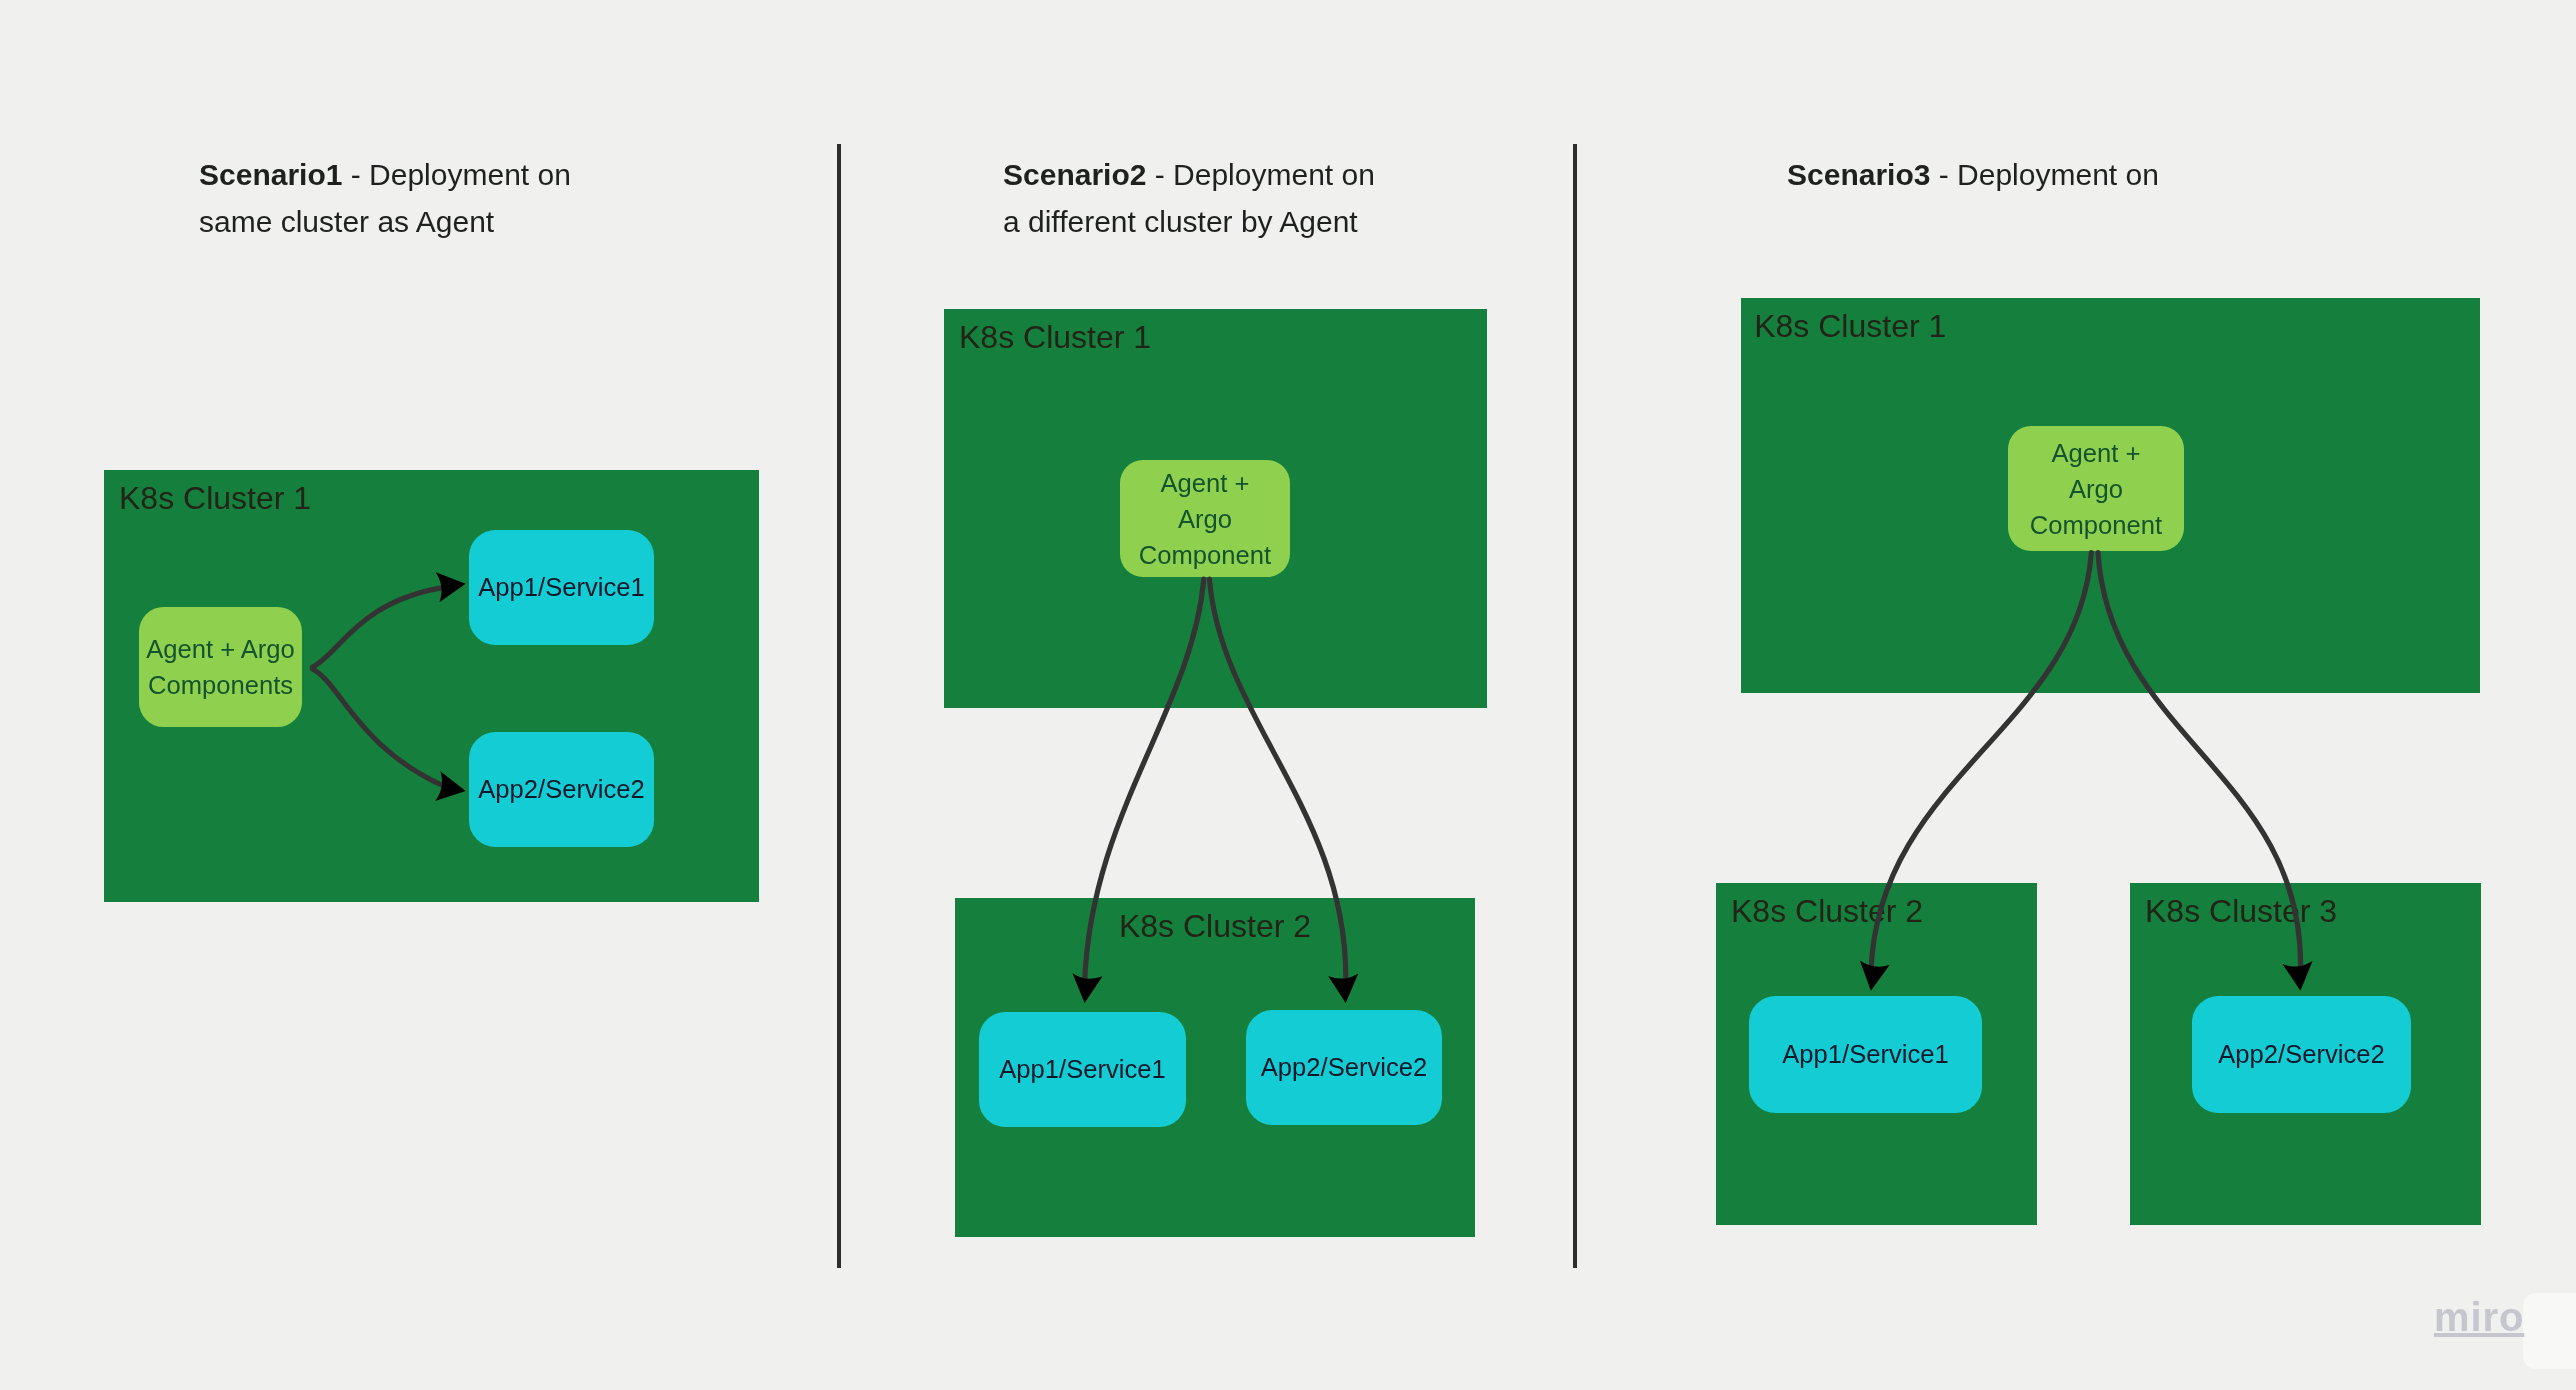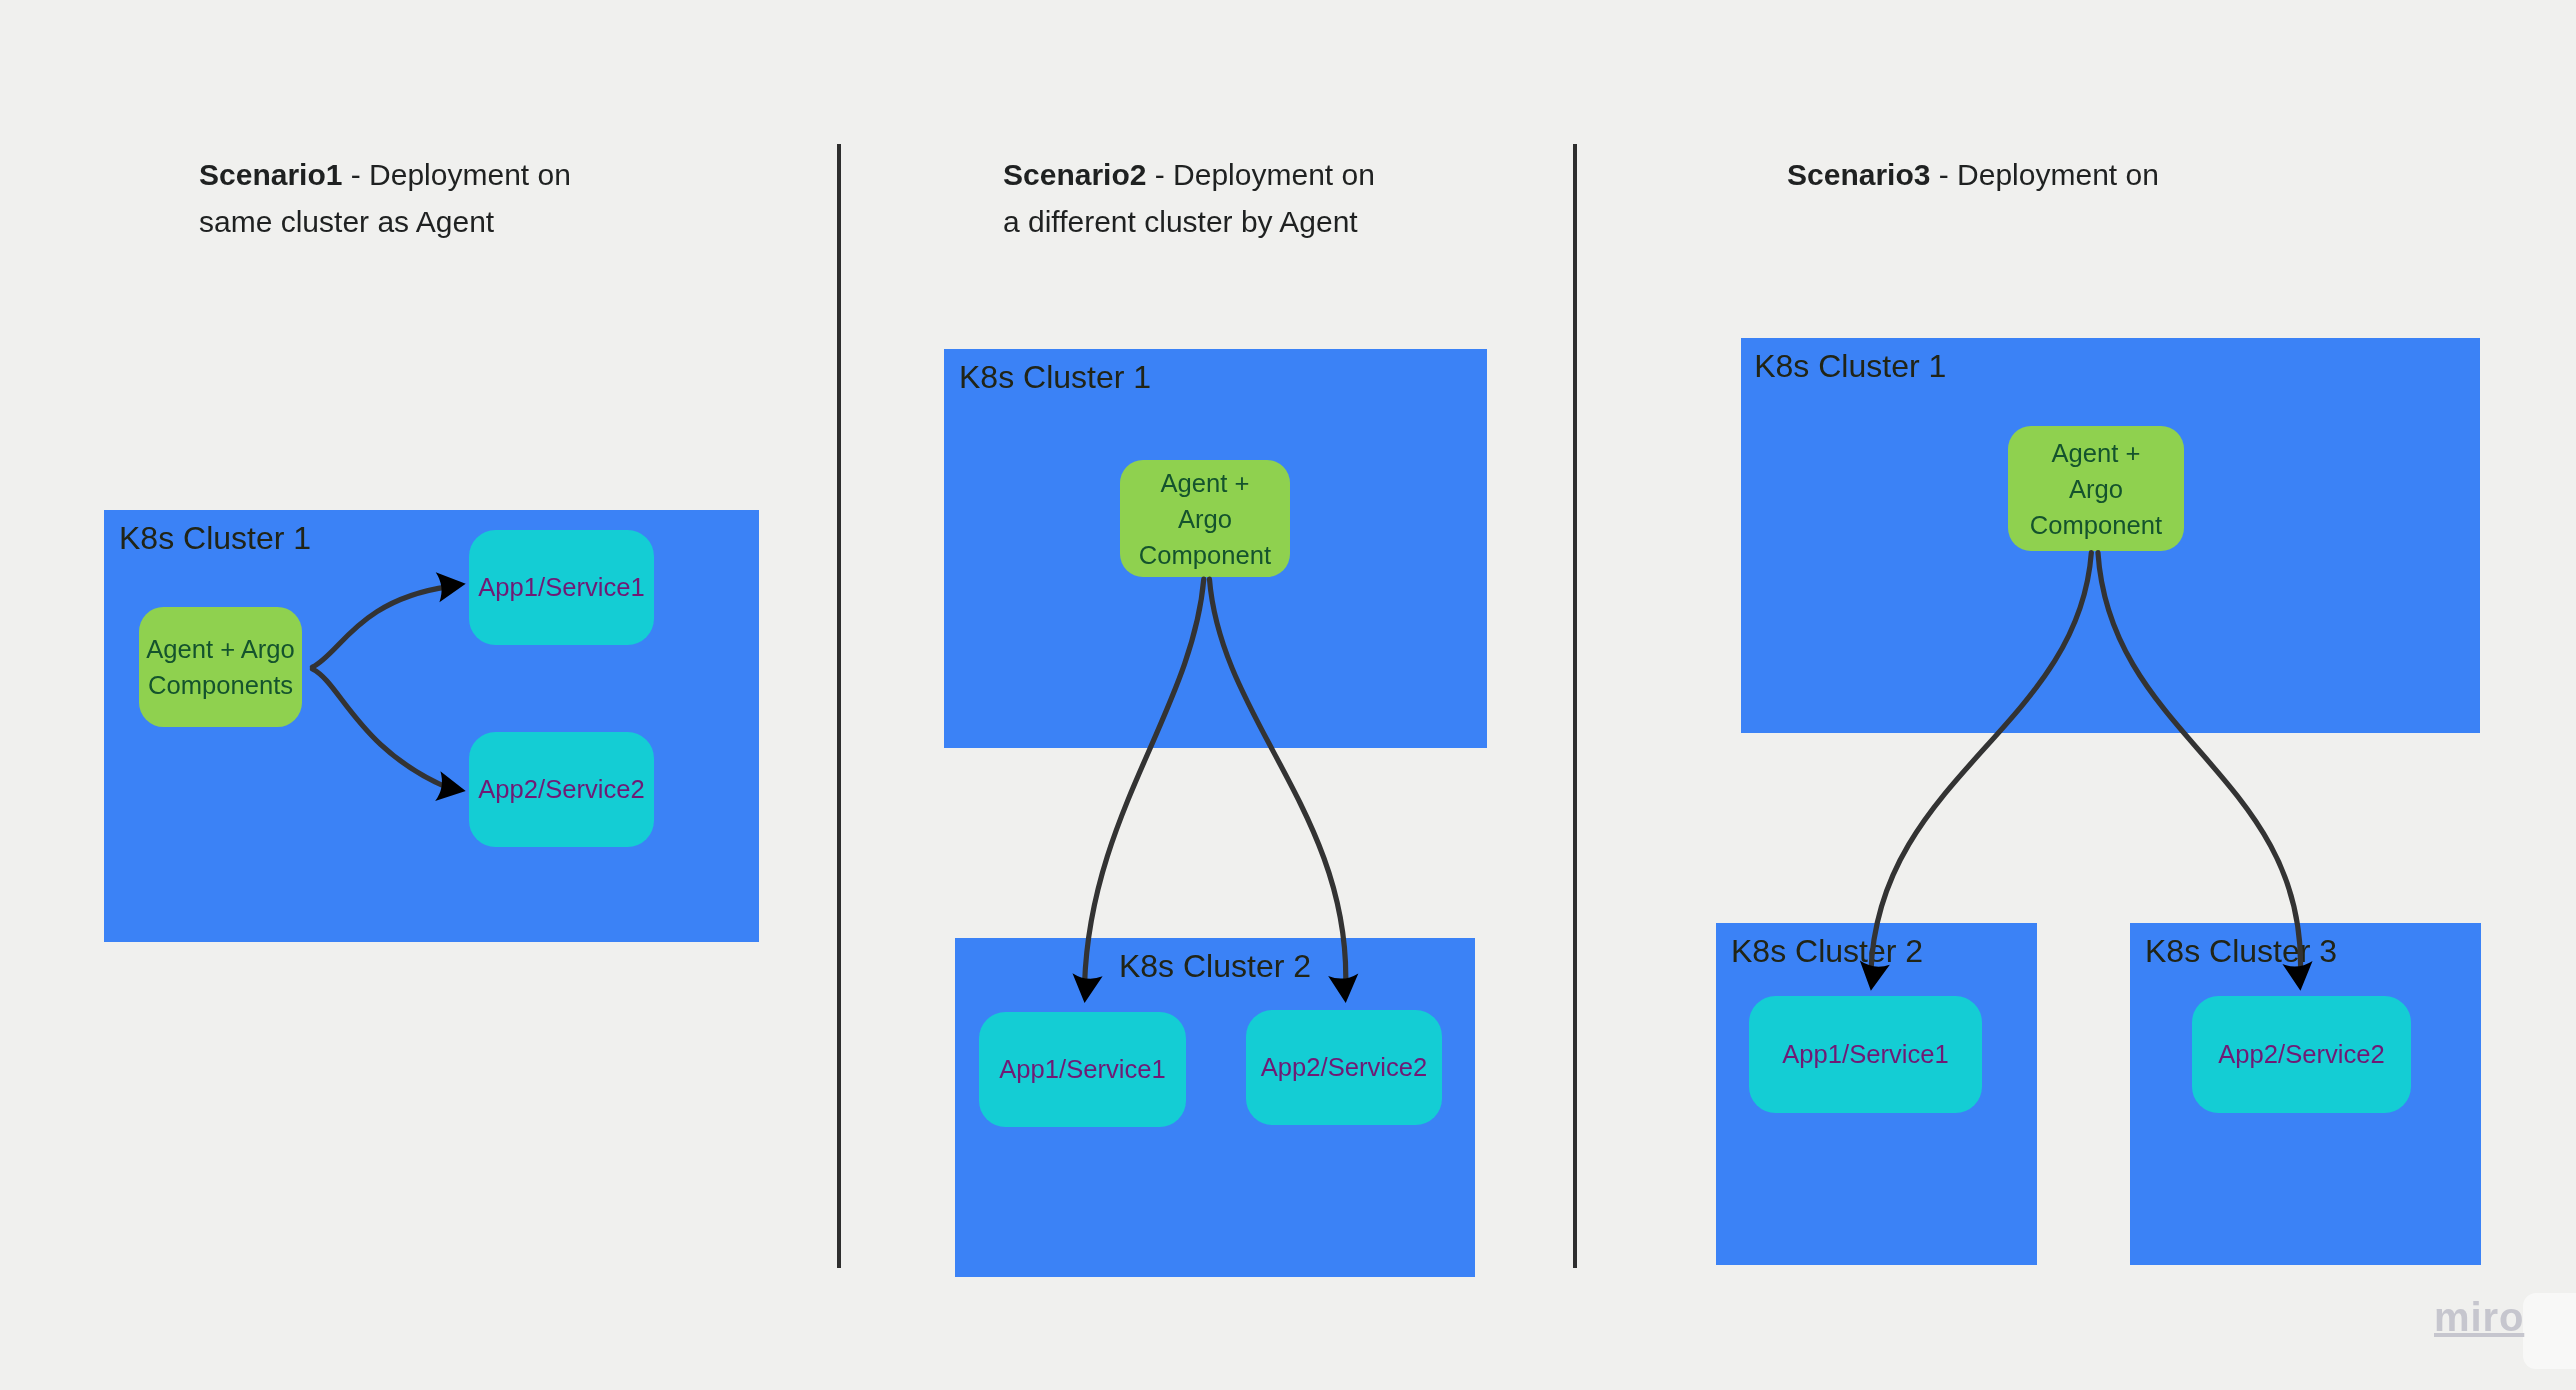--- a/index.html
+++ b/index.html
@@ -19,22 +19,21 @@
     white-space:nowrap;
   }
   .title .b{font-weight:700;}
   .divider{
     position:absolute;
     width:3.8px;
     background:#2e2e2e;
   }
   .sticky{
     position:absolute;
-    background:#3b82f6;
-    margin-top:40px;
+    background:#15803d;
   }
   .cluster-label{
     font-size:32px;
     color:#212416;
     padding:9.5px 15px;
     white-space:nowrap;
   }
   .cluster-label.centered{
     text-align:center;
     padding:9.5px 0;
@@ -42,21 +41,21 @@
   }
   .node{
     position:absolute;
     display:flex;
     flex-direction:column;
     align-items:center;
     justify-content:center;
     text-align:center;
     font-size:25.6px;
     line-height:37px;
-    color:#701a75;
+    color:#0f172a;
   }
   .agent{
     background:#8fd14f;
     border-radius:24.6px;
     line-height:36px;
     color:#14532d;
   }
   .app{
     background:#14cdd4;
     border-radius:26.5px;

